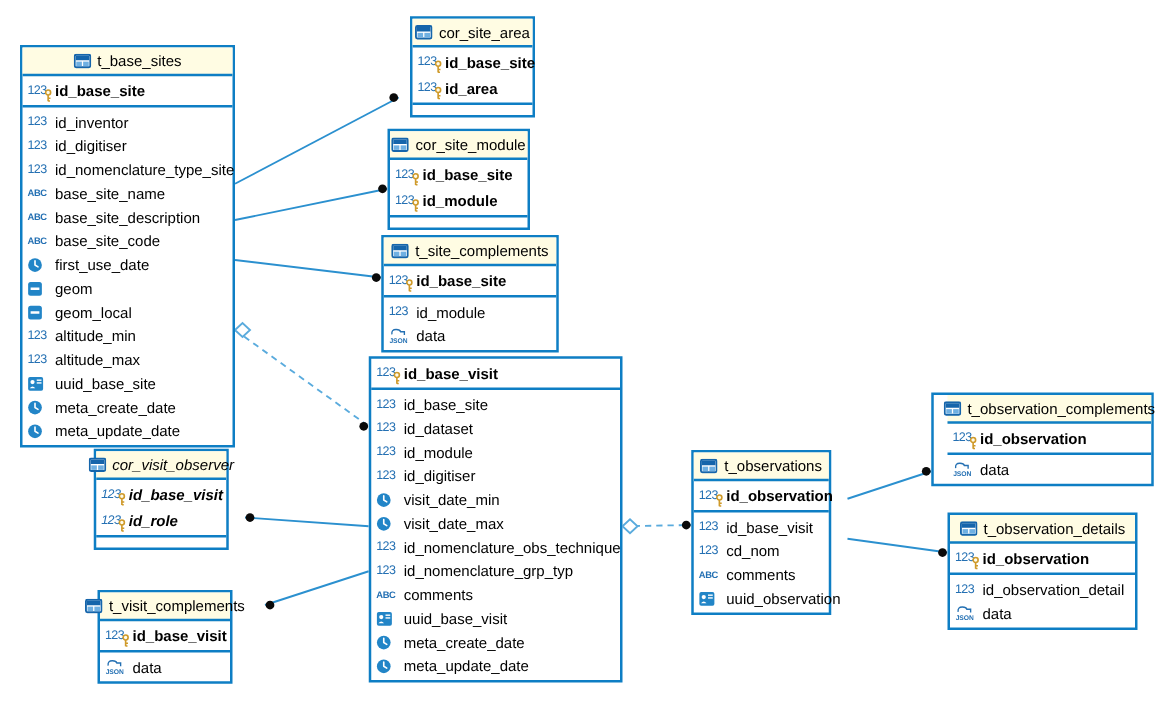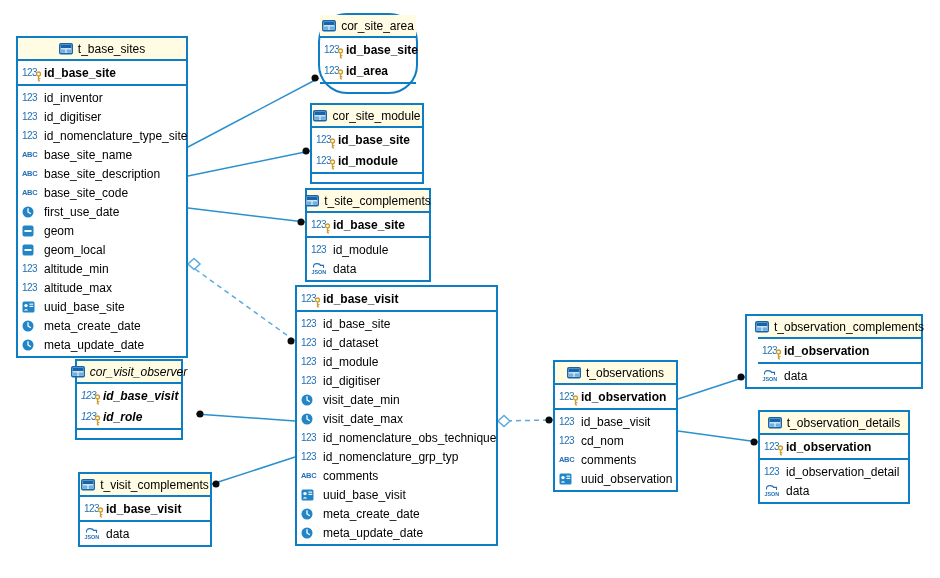--- a/index.html
+++ b/index.html
@@ -218,21 +218,21 @@
                 <svg width="12" height="12" viewBox="0 0 12 12" xmlns="http://www.w3.org/2000/svg">
                   <circle cx="6" cy="6" r="5.5" fill="#2285c7"></circle>
                   <path d="M6 6 L6 2.7 M6 6 L8.4 7.5" stroke="#fff" stroke-width="1.3" stroke-linecap="round" fill="none"></path>
                 </svg>
               </span>
             </span>
             <span class="col-name">meta_update_date</span>
           </div>
         </div>
       </div>
-      <div class="table-node" style="left: 318px; top: 13px; width: 100px; border-radius: 29px;">
+      <div class="table-node" style="left: 328px; top: 13px; width: 100px;">
         <div class="table-header">
           <span class="icon-svg">
             <svg width="14" height="12" viewBox="0 0 14 12" xmlns="http://www.w3.org/2000/svg">
               <rect x="0.75" y="0.75" width="12.5" height="10" rx="1.2" fill="#ffffff" stroke="#1565ab" stroke-width="1.5"></rect>
               <rect x="1.6" y="1.6" width="10.8" height="3.6" fill="#1565ab"></rect>
               <rect x="2" y="6.3" width="4.5" height="3.6" fill="#6fb0e2"></rect>
               <rect x="7.5" y="6.3" width="4.5" height="3.6" fill="#6fb0e2"></rect>
             </svg>
           </span>
           <span class="table-title">cor_site_area</span>
@@ -290,21 +290,21 @@
               <span class="key-overlay"><svg width="9" height="11" viewBox="0 0 9 11" xmlns="http://www.w3.org/2000/svg">
                   <circle cx="4.5" cy="3" r="2" fill="#fffbe8" stroke="#cf9a2a" stroke-width="1.3"></circle>
                   <path d="M4.5 5 L4.5 10 M4.5 7.6 L6.4 7.6 M4.5 9.8 L6 9.8" stroke="#cf9a2a" stroke-width="1.3" fill="none"></path>
                 </svg></span>
             </span>
             <span class="col-name">id_module</span>
           </div>
         </div>
         <div class="fields-section"></div>
       </div>
-      <div class="table-node" style="left: 305px; top: 188px; width: 126px; text-align: right;">
+      <div class="table-node" style="left: 305px; top: 188px; width: 142px; text-align: right;">
         <div class="table-header">
           <span class="icon-svg">
             <svg width="14" height="12" viewBox="0 0 14 12" xmlns="http://www.w3.org/2000/svg">
               <rect x="0.75" y="0.75" width="12.5" height="10" rx="1.2" fill="#ffffff" stroke="#1565ab" stroke-width="1.5"></rect>
               <rect x="1.6" y="1.6" width="10.8" height="3.6" fill="#1565ab"></rect>
               <rect x="2" y="6.3" width="4.5" height="3.6" fill="#6fb0e2"></rect>
               <rect x="7.5" y="6.3" width="4.5" height="3.6" fill="#6fb0e2"></rect>
             </svg>
           </span>
           <span class="table-title">t_site_complements</span>
@@ -486,21 +486,21 @@
               <span class="key-overlay"><svg width="9" height="11" viewBox="0 0 9 11" xmlns="http://www.w3.org/2000/svg">
                   <circle cx="4.5" cy="3" r="2" fill="#fffbe8" stroke="#cf9a2a" stroke-width="1.3"></circle>
                   <path d="M4.5 5 L4.5 10 M4.5 7.6 L6.4 7.6 M4.5 9.8 L6 9.8" stroke="#cf9a2a" stroke-width="1.3" fill="none"></path>
                 </svg></span>
             </span>
             <span class="col-name">id_role</span>
           </div>
         </div>
         <div class="fields-section"></div>
       </div>
-      <div class="table-node" style="left: 78px; top: 472px; width: 134px;">
+      <div class="table-node" style="left: 78px; top: 472px; width: 108px;">
         <div class="table-header">
           <span class="icon-svg">
             <svg width="14" height="12" viewBox="0 0 14 12" xmlns="http://www.w3.org/2000/svg">
               <rect x="0.75" y="0.75" width="12.5" height="10" rx="1.2" fill="#ffffff" stroke="#1565ab" stroke-width="1.5"></rect>
               <rect x="1.6" y="1.6" width="10.8" height="3.6" fill="#1565ab"></rect>
               <rect x="2" y="6.3" width="4.5" height="3.6" fill="#6fb0e2"></rect>
               <rect x="7.5" y="6.3" width="4.5" height="3.6" fill="#6fb0e2"></rect>
             </svg>
           </span>
           <span class="table-title">t_visit_complements</span>
@@ -524,21 +524,21 @@
                 <svg width="15" height="13" viewBox="0 0 15 13" xmlns="http://www.w3.org/2000/svg">
                   <path d="M2.5 5.5 Q2 1.5 6 1.6 Q9 1.7 9.5 3.4 L12.5 3.4 L12.5 6" fill="none" stroke="#2470b3" stroke-width="1.1"></path>
                   <text x="0.5" y="12" font-size="5.4" font-weight="bold" fill="#2470b3" font-family="Liberation Sans, sans-serif">JSON</text>
                 </svg>
               </span>
             </span>
             <span class="col-name">data</span>
           </div>
         </div>
       </div>
-      <div class="table-node" style="left: 553px; top: 360px; width: 125px; text-align: center;">
+      <div class="table-node" style="left: 553px; top: 360px; width: 112px; text-align: center;">
         <div class="table-header">
           <span class="icon-svg">
             <svg width="14" height="12" viewBox="0 0 14 12" xmlns="http://www.w3.org/2000/svg">
               <rect x="0.75" y="0.75" width="12.5" height="10" rx="1.2" fill="#ffffff" stroke="#1565ab" stroke-width="1.5"></rect>
               <rect x="1.6" y="1.6" width="10.8" height="3.6" fill="#1565ab"></rect>
               <rect x="2" y="6.3" width="4.5" height="3.6" fill="#6fb0e2"></rect>
               <rect x="7.5" y="6.3" width="4.5" height="3.6" fill="#6fb0e2"></rect>
             </svg>
           </span>
           <span class="table-title">t_observations</span>

